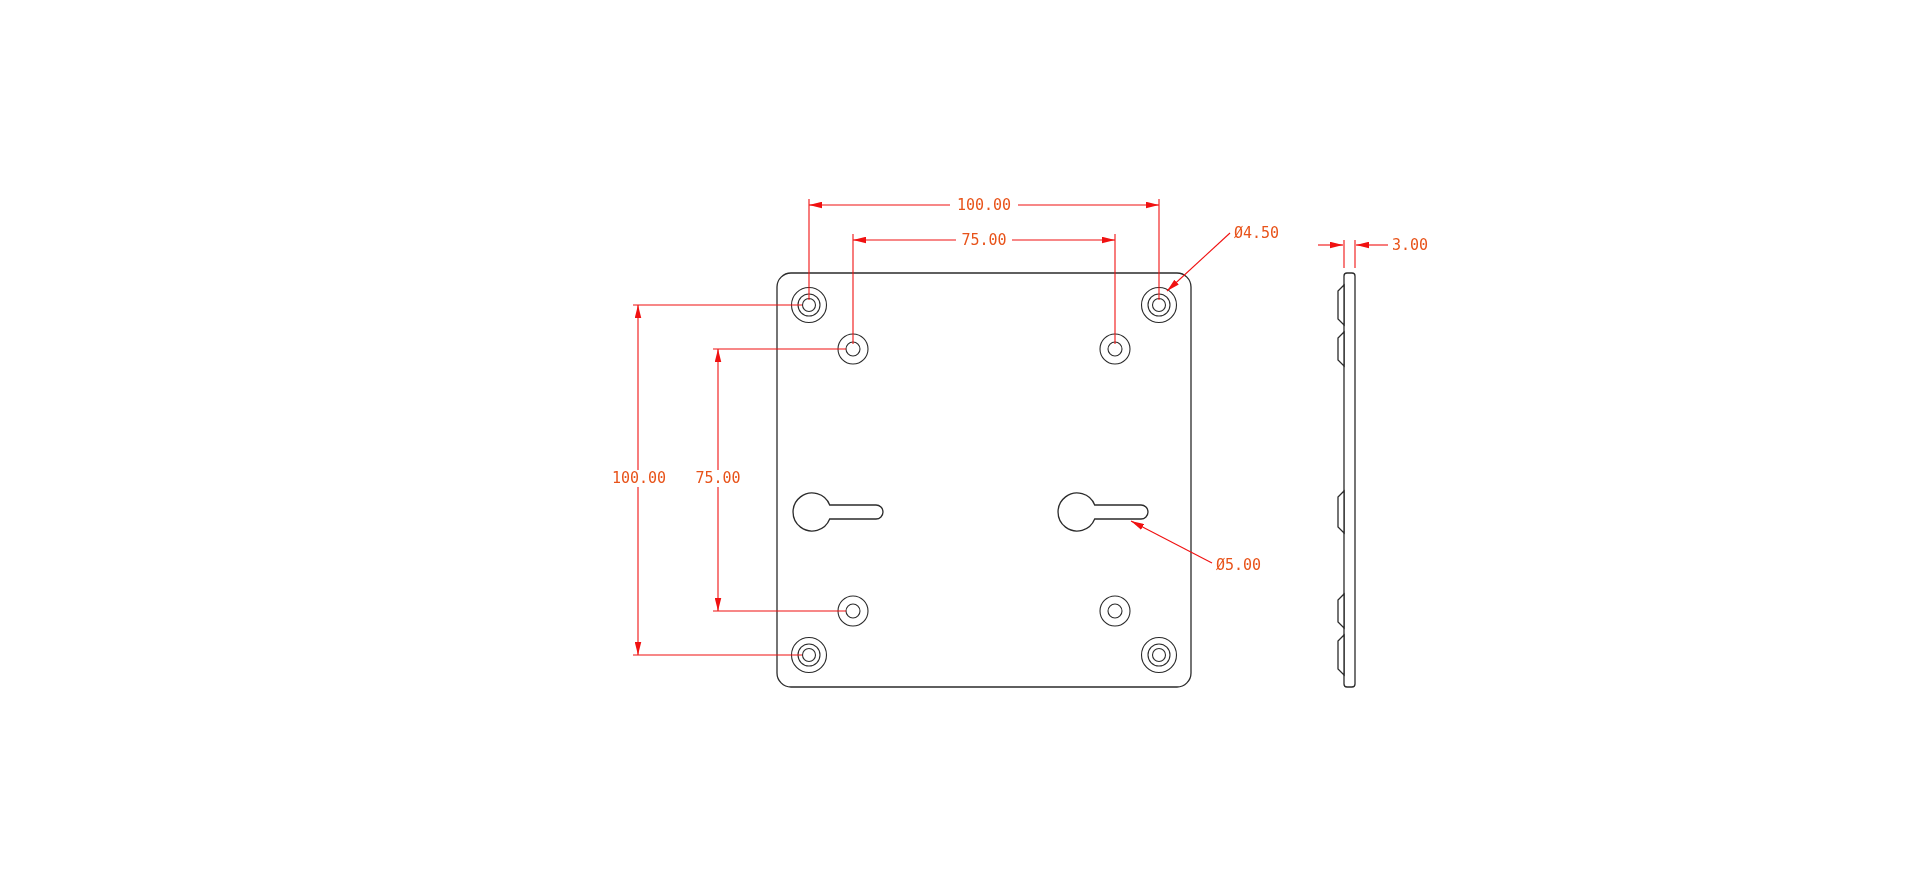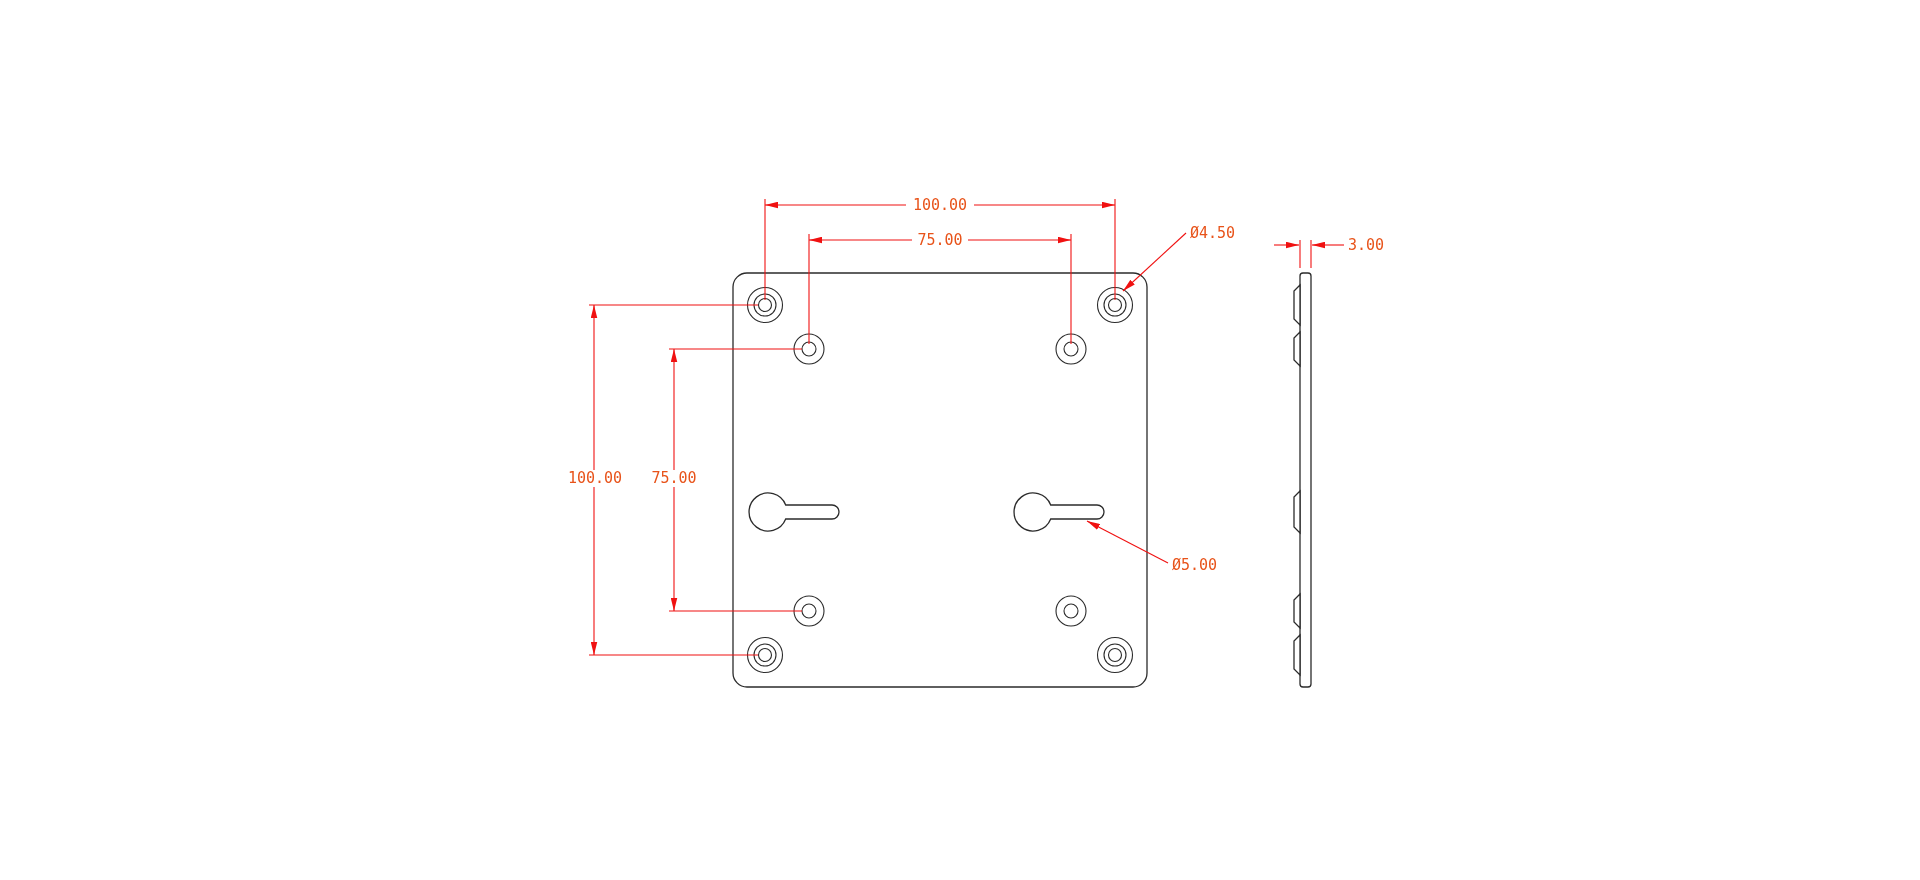--- a/index.html
+++ b/index.html
@@ -1,17 +1,17 @@
 <!DOCTYPE html>
 <html style="--line: #2b2b2b; --dim: #f01111; --dimtext: #e8531a; --bg: #ffffff;"><head>
 <meta charset="utf-8">
 <title>Technical Drawing</title>
 <style>
   html,body{margin:0;padding:0;background:var(--bg,#ffffff);}
-  .canvas{width:1788px;height:880px;background:var(--bg,#ffffff);overflow:hidden;}
+  .canvas{width:1788px;height:880px;background:var(--bg,#ffffff);overflow:hidden;margin-left:44px;}
   svg text{font-family:"DejaVu Sans Mono","Liberation Mono",monospace;font-size:15px;fill:var(--dimtext,#e8531a);}
   .outline{stroke:var(--line,#2b2b2b);fill:#ffffff;stroke-width:1.3;}
   .thin{stroke:var(--line,#2b2b2b);fill:none;stroke-width:1.1;}
   .dim{stroke:var(--dim,#f01111);stroke-width:1.1;fill:none;}
   .dimbg{fill:#ffffff;stroke:none;}
   #arrow path{fill:var(--dim,#f01111);stroke:none;}
 </style>
 </head>
 <body>
 

